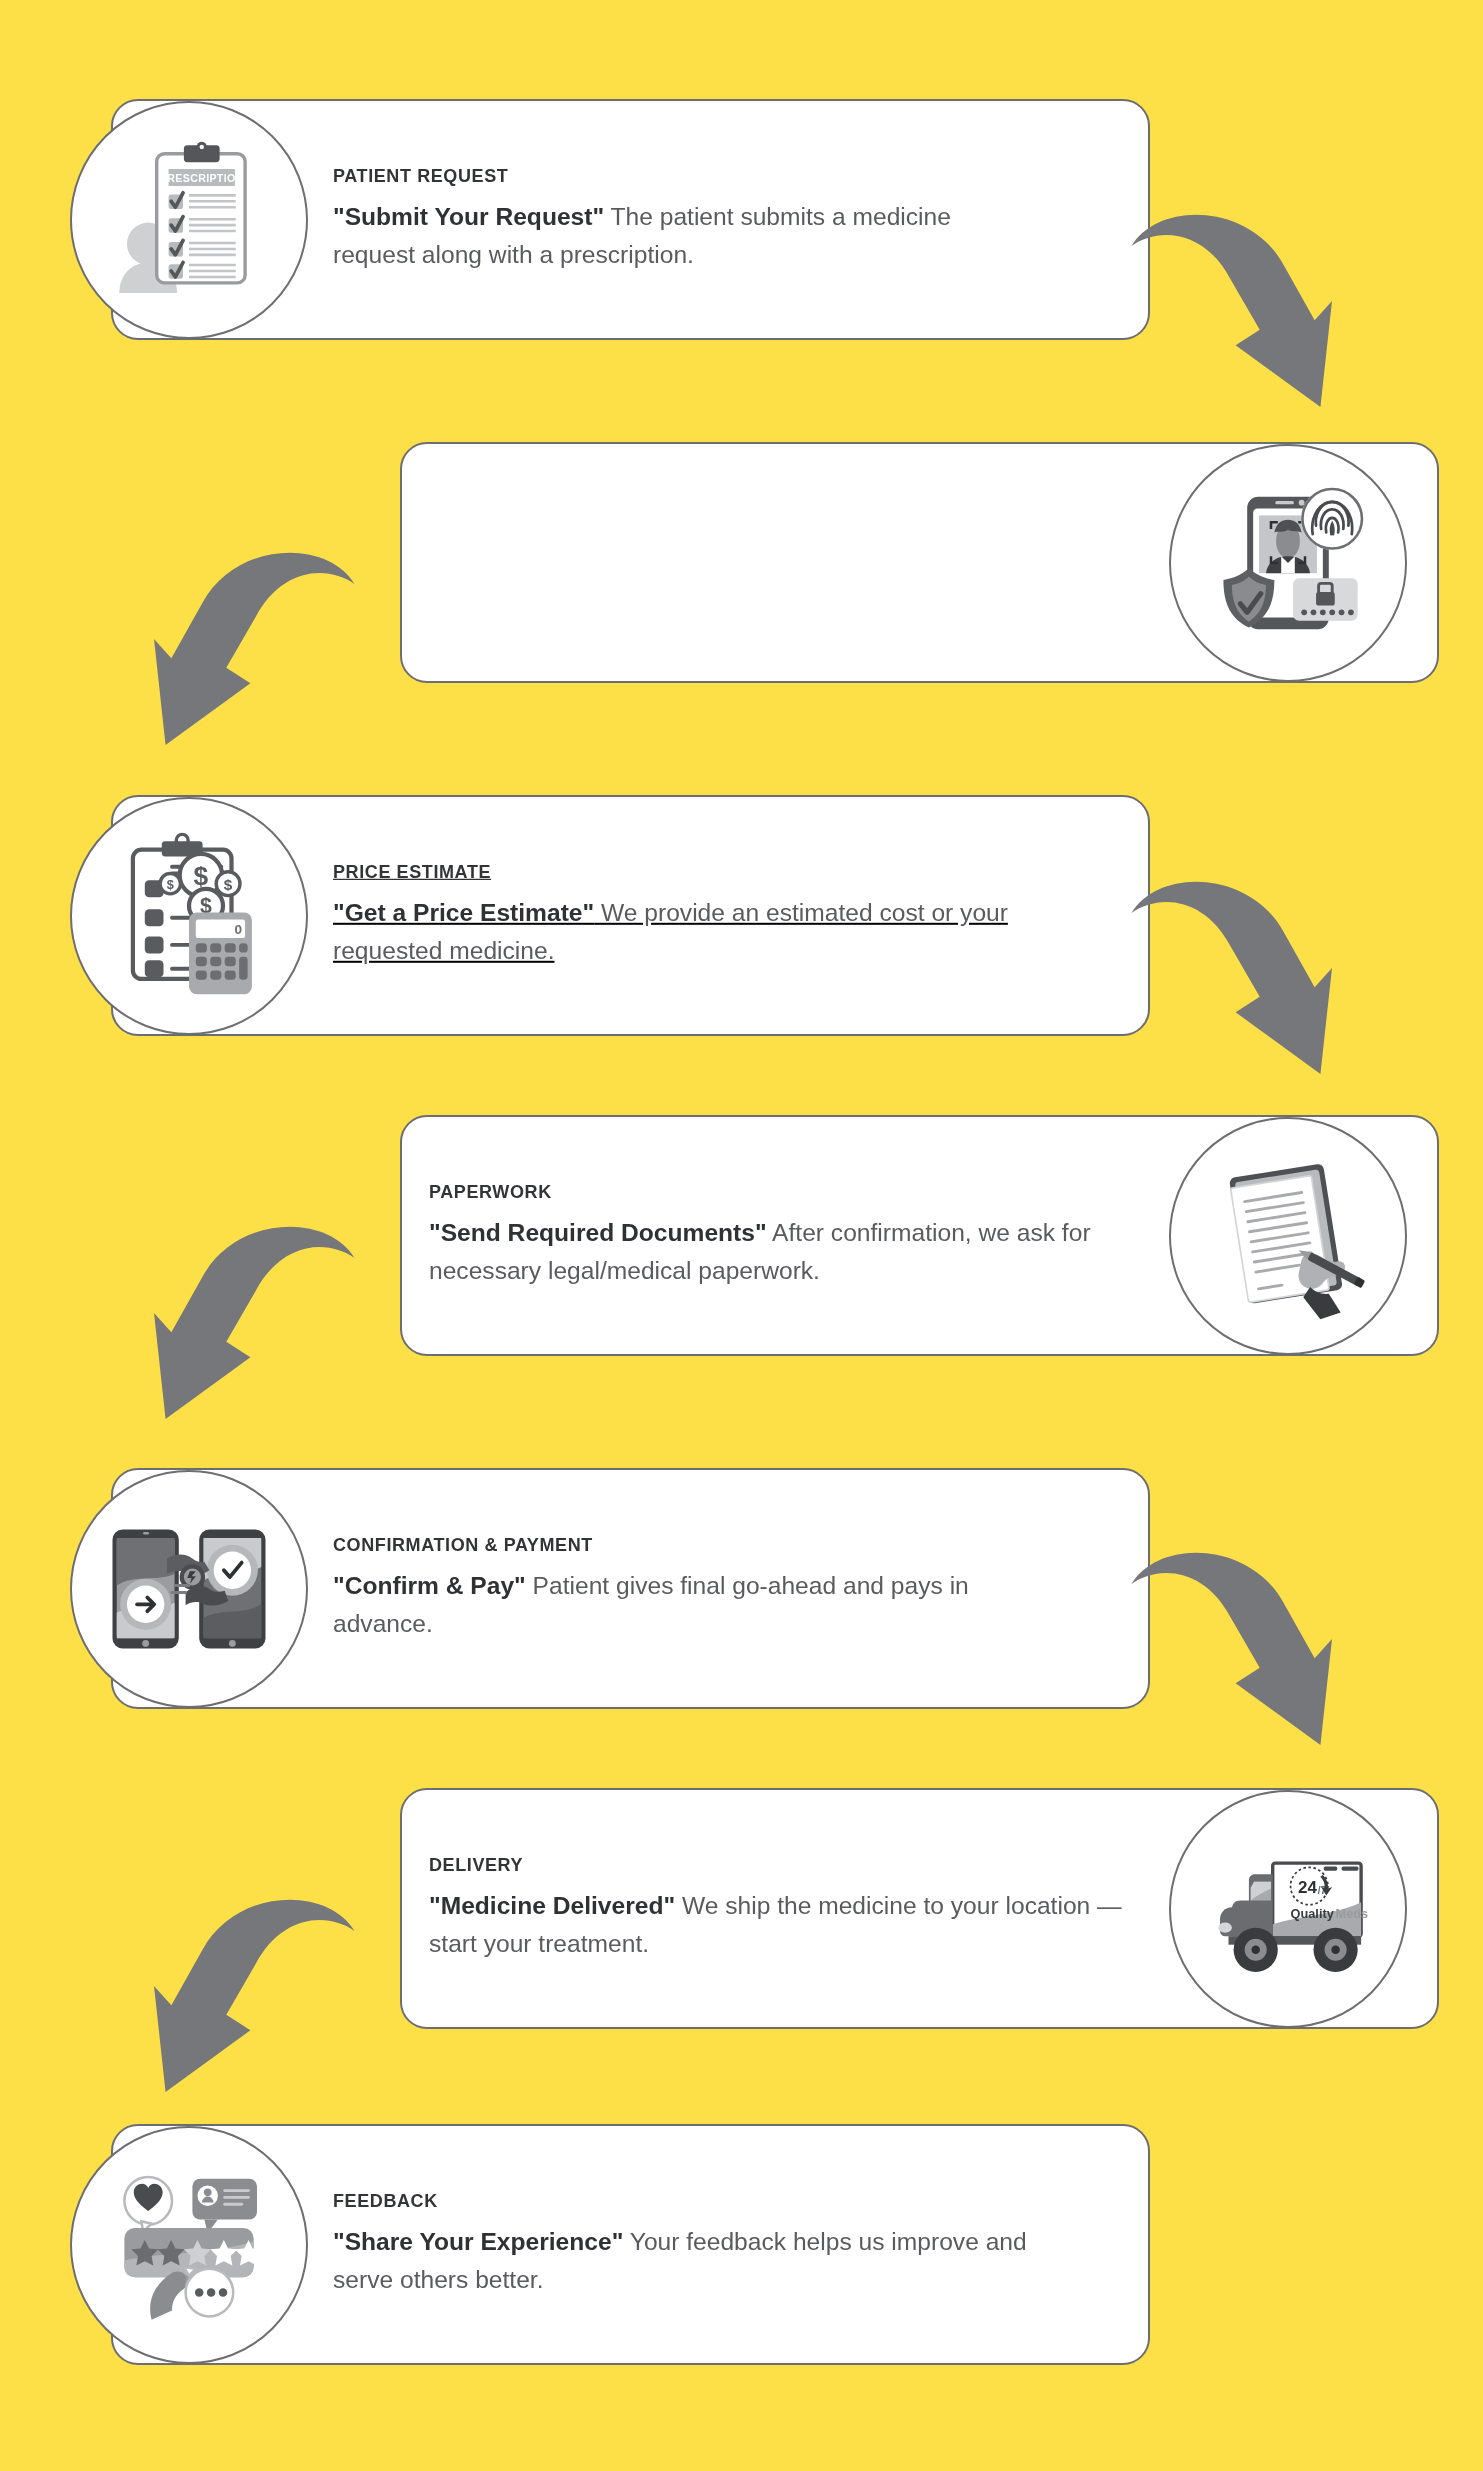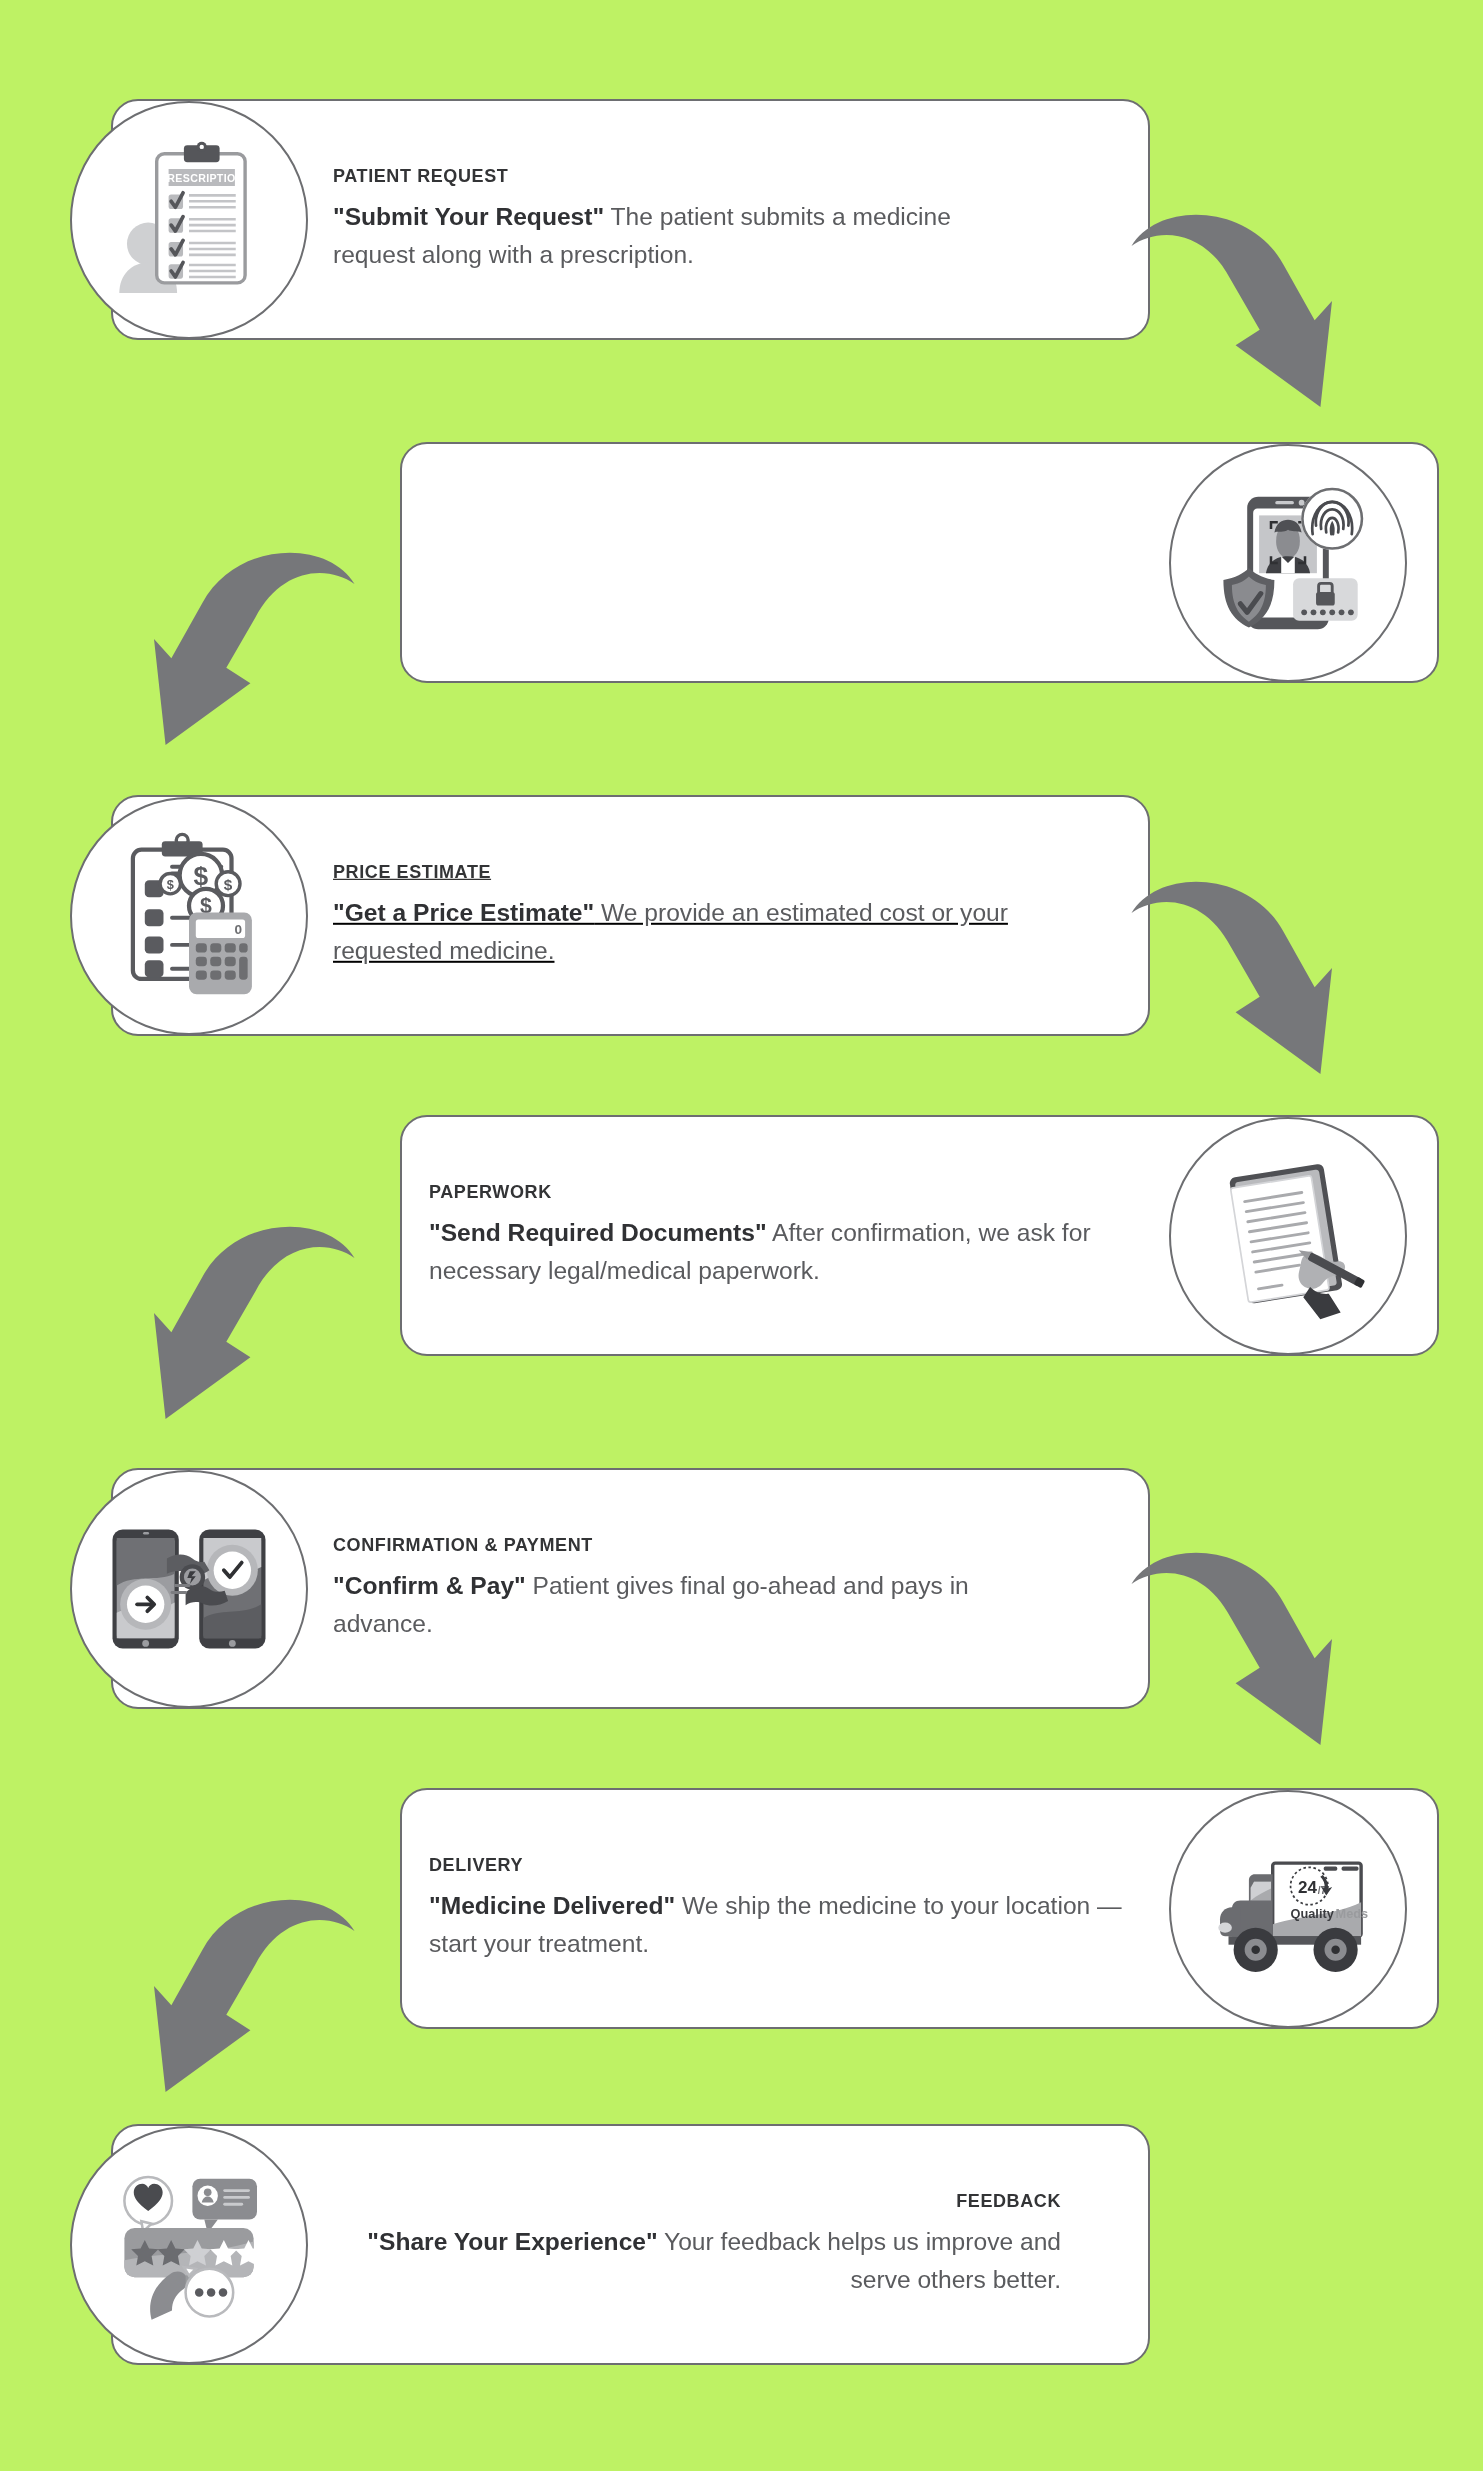--- a/index.html
+++ b/index.html
@@ -7,21 +7,21 @@
     width: 1483px;
     height: 2472px;
     background: #ffffff;
     font-family: "Liberation Sans", sans-serif;
     overflow: hidden;
   }
   #stage {
     position: relative;
     width: 1483px;
     height: 2472px;
-    background: #bef264;
+    background: #fde047;
   }
 
   
   .step {
     position: absolute;
     height: 241px;
   }
   .card {
     position: absolute;
     top: 0;
@@ -448,21 +448,21 @@
 
         <circle cx="124" cy="156" r="28" fill="#ffffff" stroke="#b9babd" stroke-width="3"></circle>
         <path d="M100 136l-6-10 14 2z" fill="#ffffff" stroke="#b9babd" stroke-width="3"></path>
         <g fill="#5a5b5f">
           <circle cx="112" cy="156" r="5"></circle>
             <circle cx="126" cy="156" r="5"></circle>
             <circle cx="140" cy="156" r="5"></circle>
         </g>
       </svg>
     </div>
-    <div class="card-text" style="left:277px; width:714px;text-align:right;">
+    <div class="card-text" style="left:263px; width:714px;">
       <div class="step-title">FEEDBACK</div>
       <div class="step-body">
         <b>"Share Your Experience"</b><span> Your feedback helps us improve and serve others better.</span>
       </div>
     </div>
   </div>
 
 </div>
 
 

